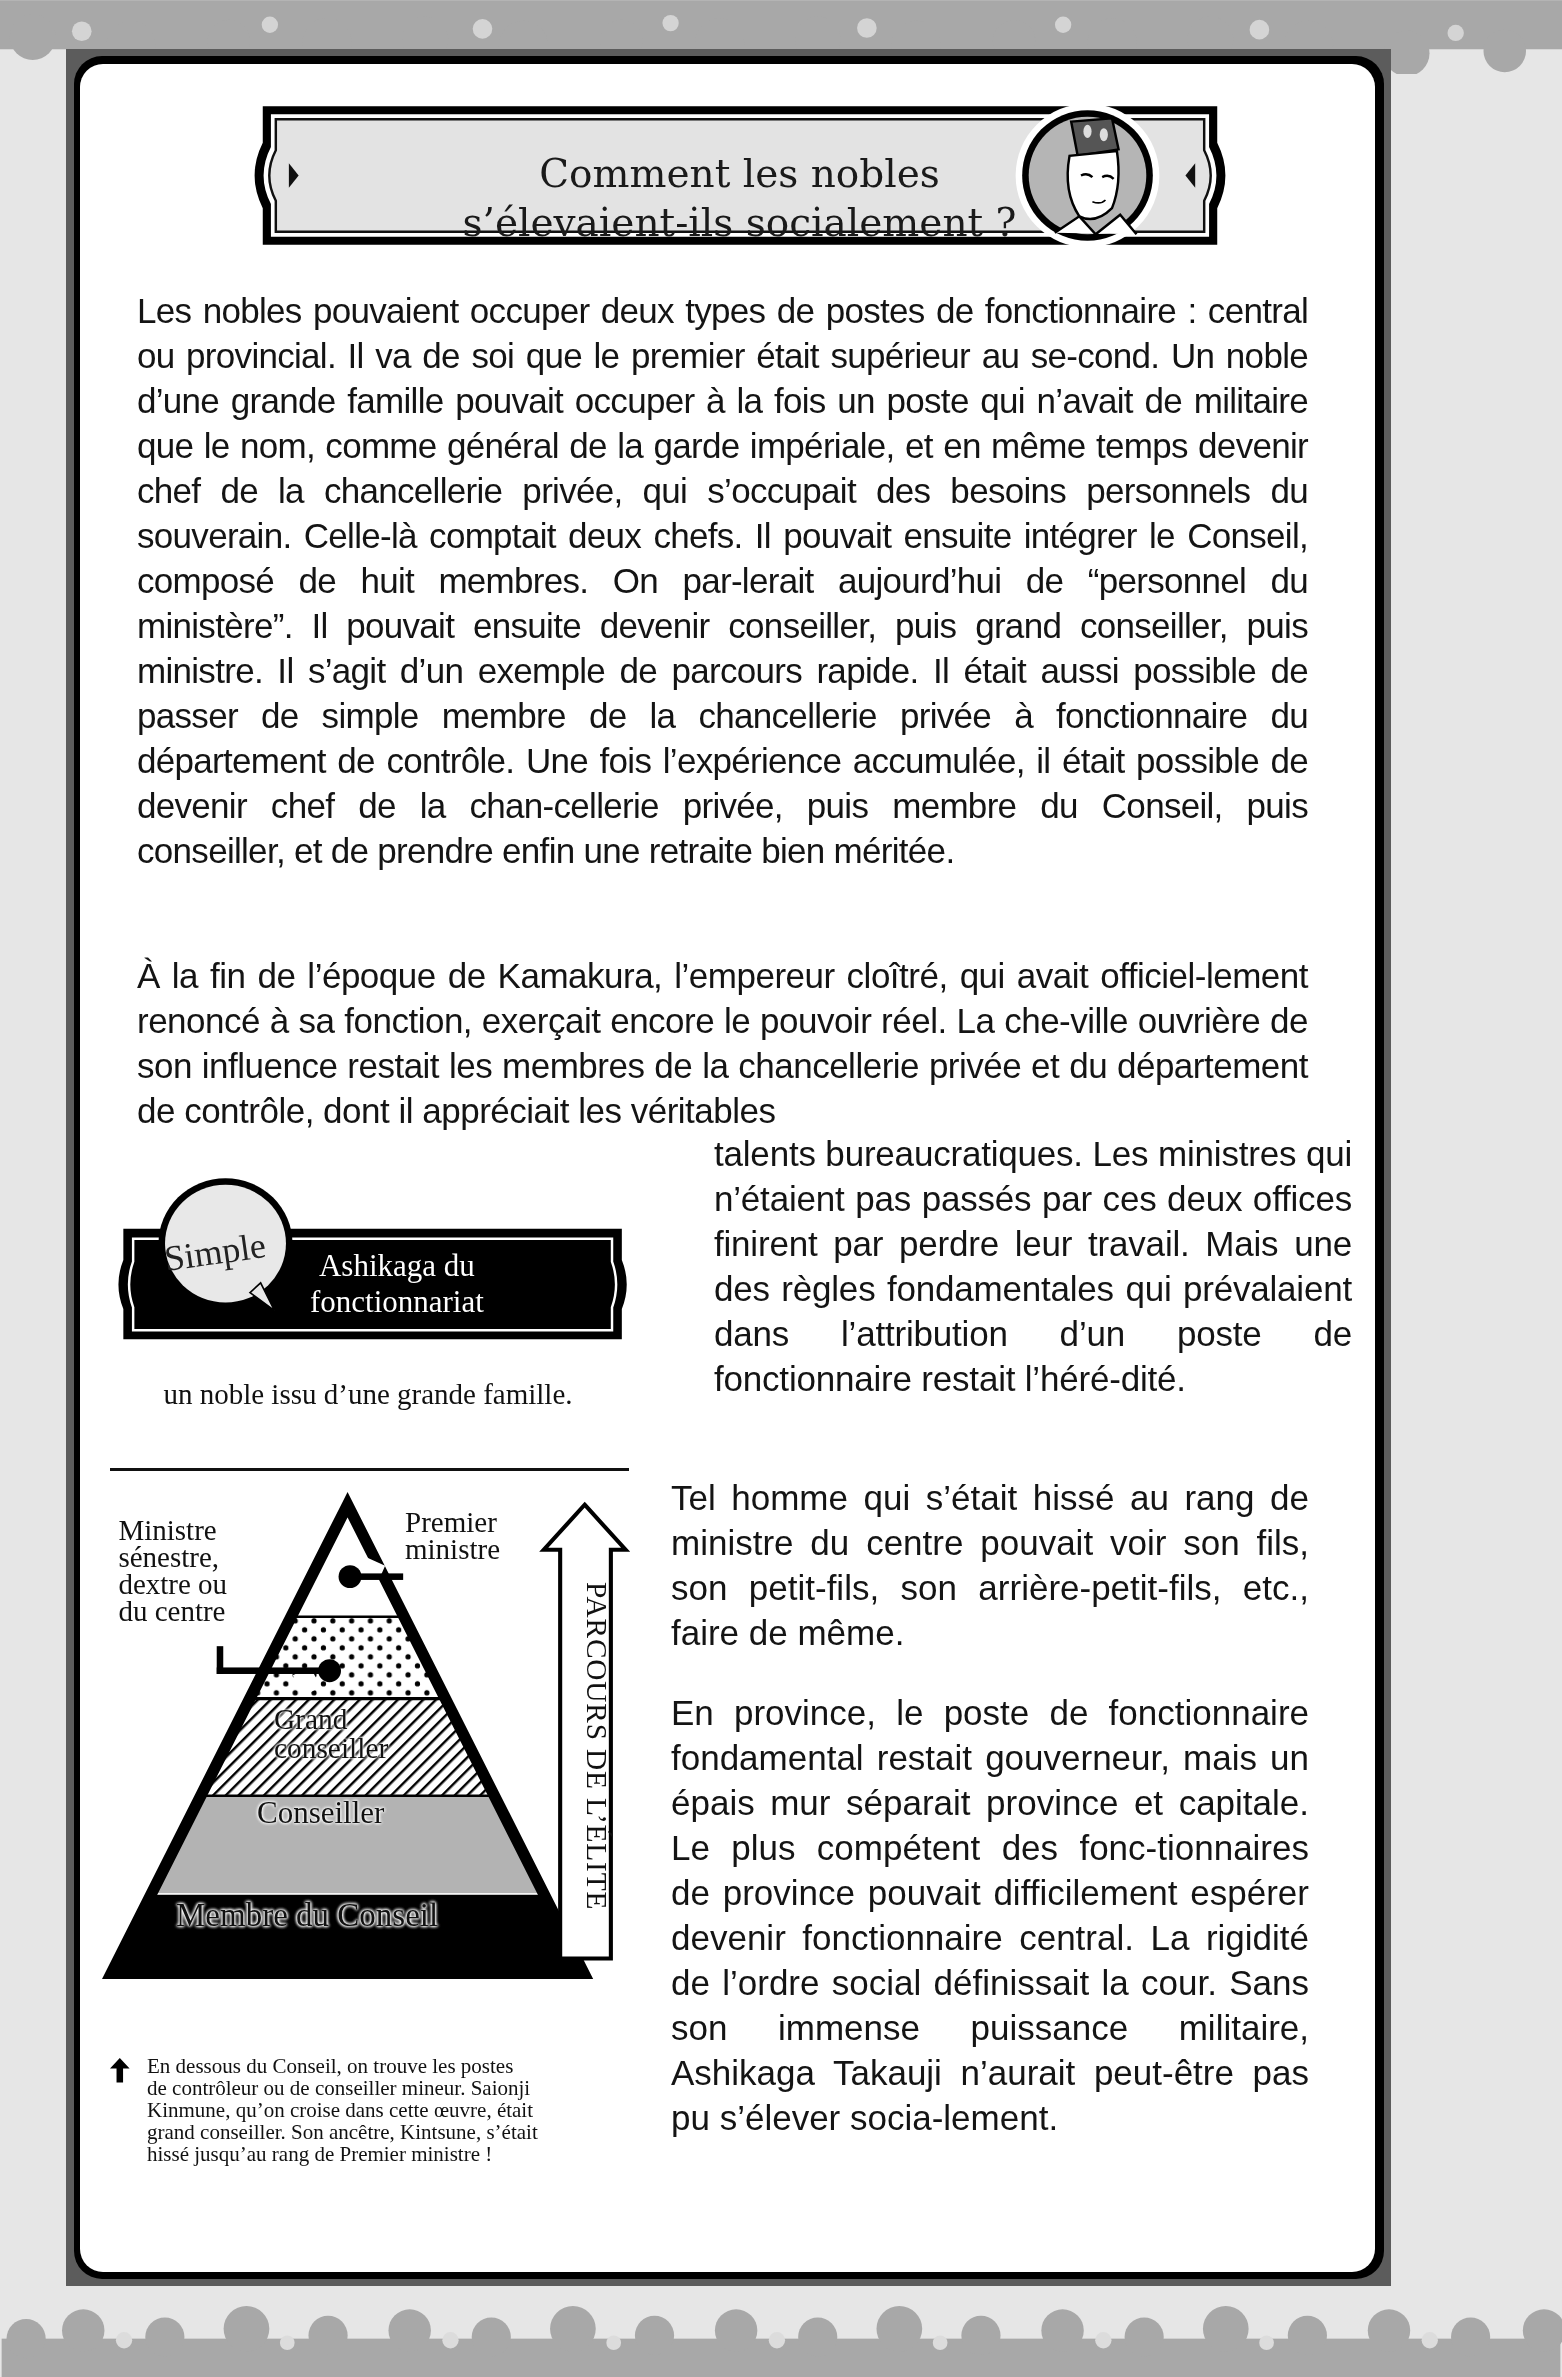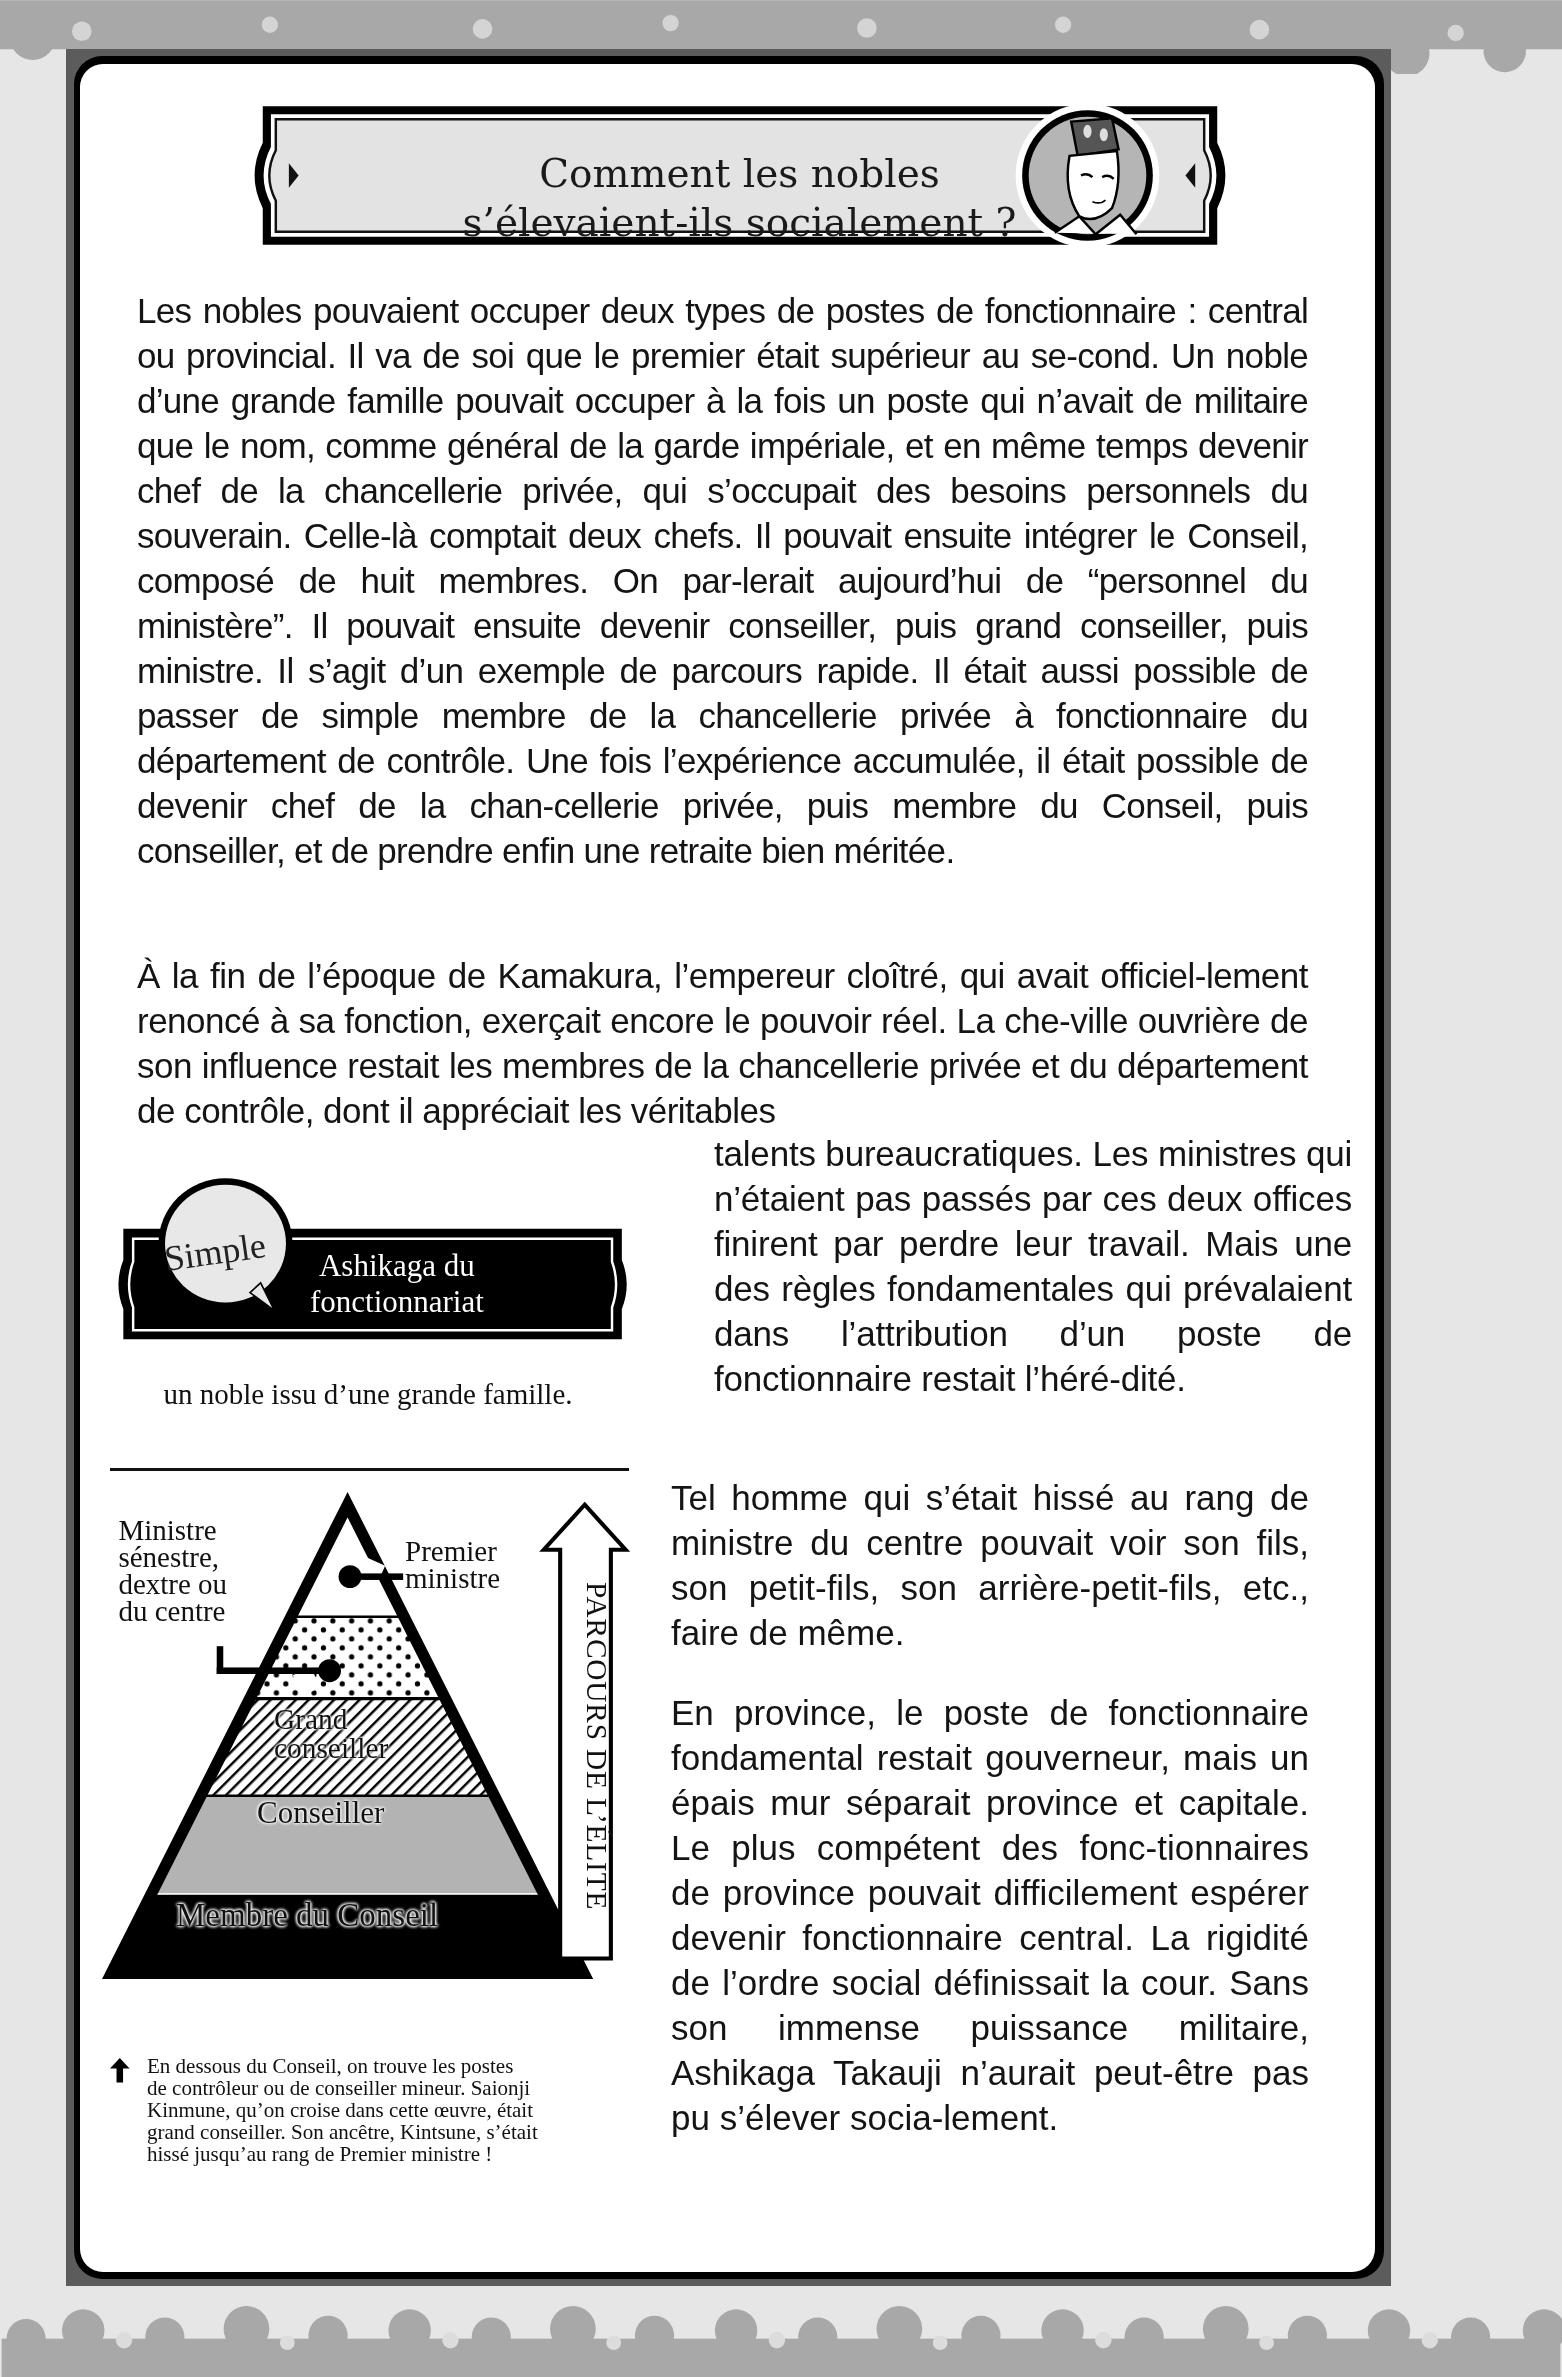--- a/index.html
+++ b/index.html
@@ -59,21 +59,21 @@
   .diagram-intro {
     position:absolute; left:0; top:200px; width:532px; text-align:center;
     font-size:29px; line-height:33px; color:#111; font-family:"Liberation Serif", serif;
   }
   .diagram-rule { position:absolute; left:8.2px; top:290px; width:519px; height:2.5px; background:#111; }
   .pyramid-wrap { position:absolute; left:0; top:294px; width:532px; height:409px; }
   .pyr-label {
     position:absolute; font-family:"Liberation Serif", serif; color:#111; text-align:left;
   }
   .lbl-ministre { left:16.4px; top:45px; width:131px; font-size:29px; line-height:27px; }
-  .lbl-premier { left:303px; top:37px; width:123px; font-size:29px; line-height:27px;margin-top:29px; }
+  .lbl-premier { left:303px; top:37px; width:123px; font-size:29px; line-height:27px; }
   .lbl-grand { left:172px; top:233px; width:164px; font-size:29.4px; line-height:29.4px; color:#111;
      text-shadow: 0 0 3.3px #fff, 0 0 3.3px #fff, 0 0 3.3px #fff; }
   .lbl-conseiller { left:155px; top:323px; width:196px; font-size:31px;
      text-shadow: 0 0 3.3px #fff, 0 0 3.3px #fff, 0 0 3.3px #fff; }
   .lbl-membre { left:74px; top:425px; width:368px; font-size:33px; color:#111;
      text-shadow: 0 0 3.3px #fff, 0 0 3.3px #fff, 0 0 3.3px #fff, 0 0 3.3px #fff; }
   .elite-text {
     position:absolute; left:470px; top:78px; width:49px; height:393px;
     writing-mode:vertical-rl; font-size:29.4px; letter-spacing:0.8px; color:#111;
     display:flex; align-items:center; justify-content:center;

